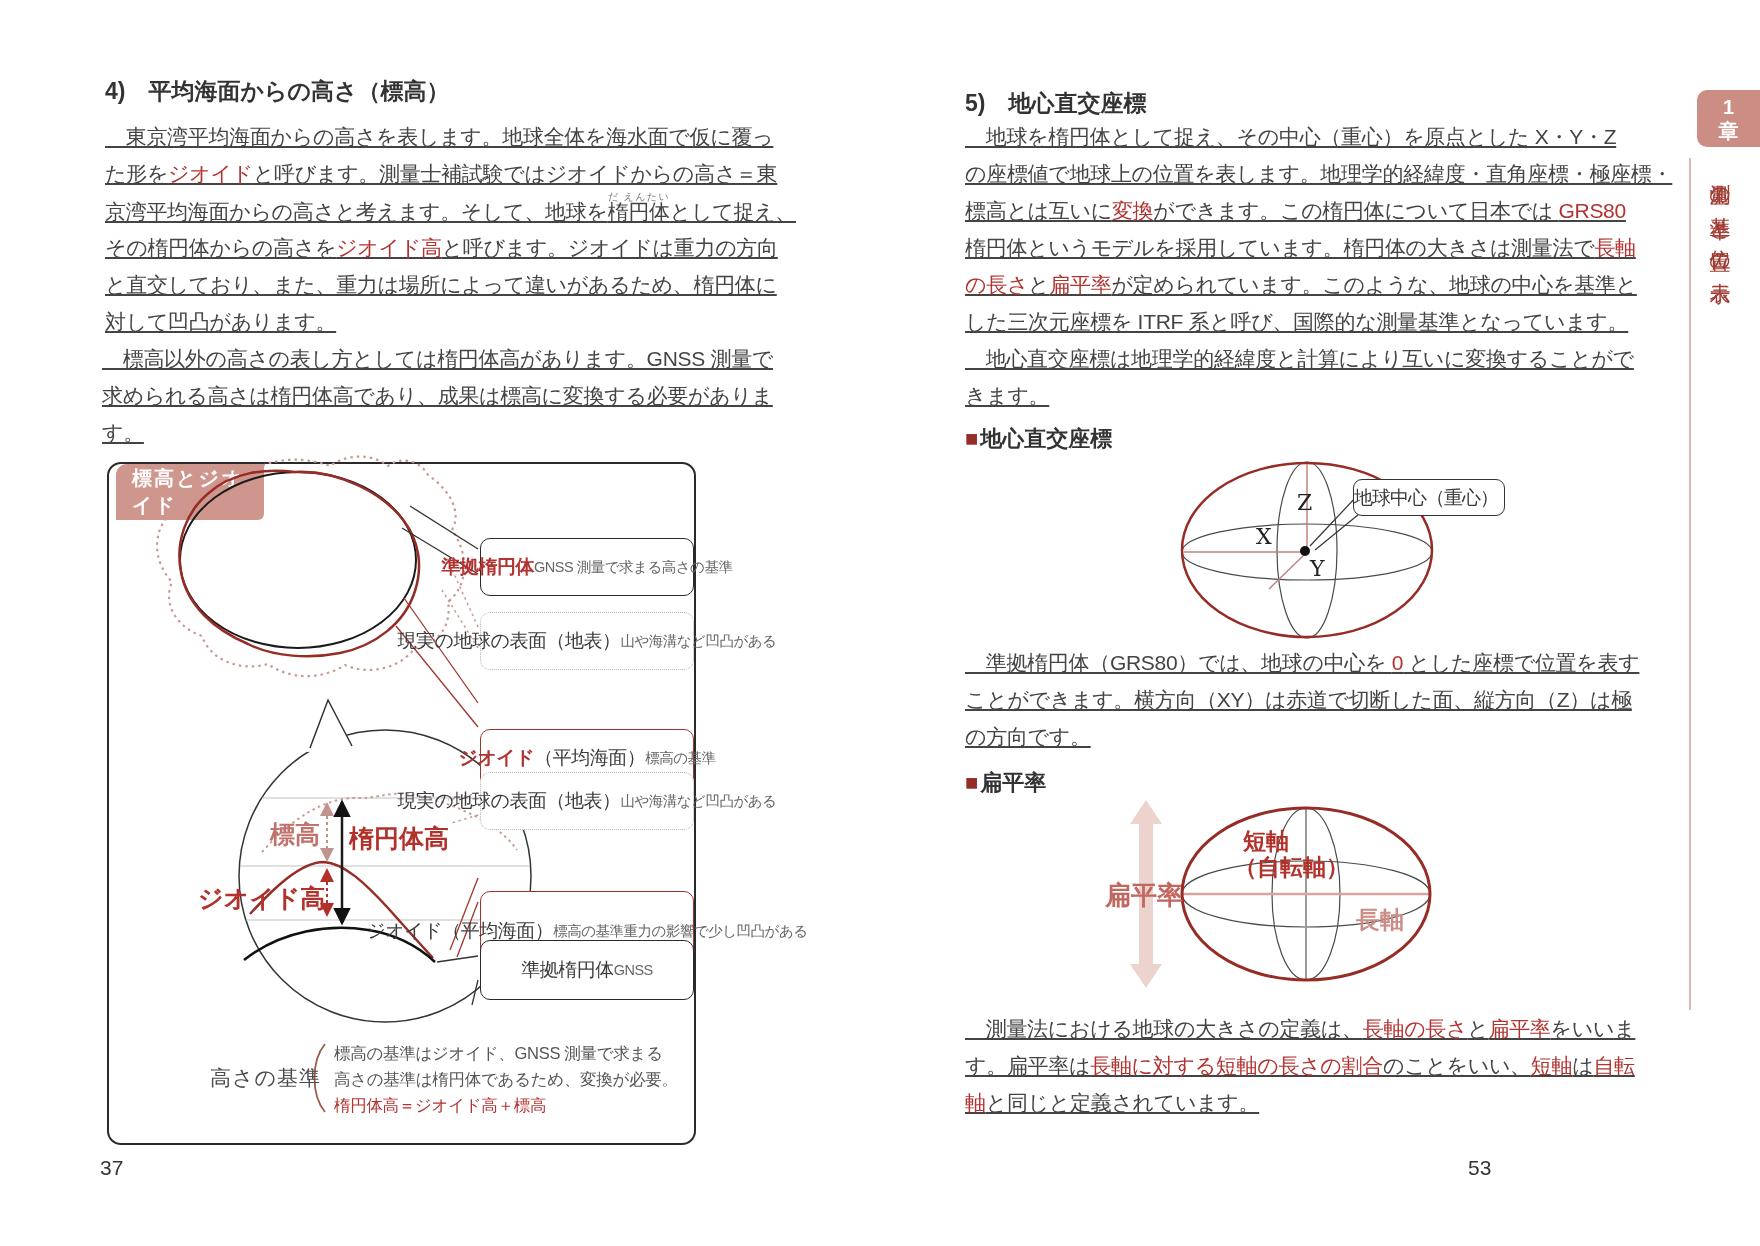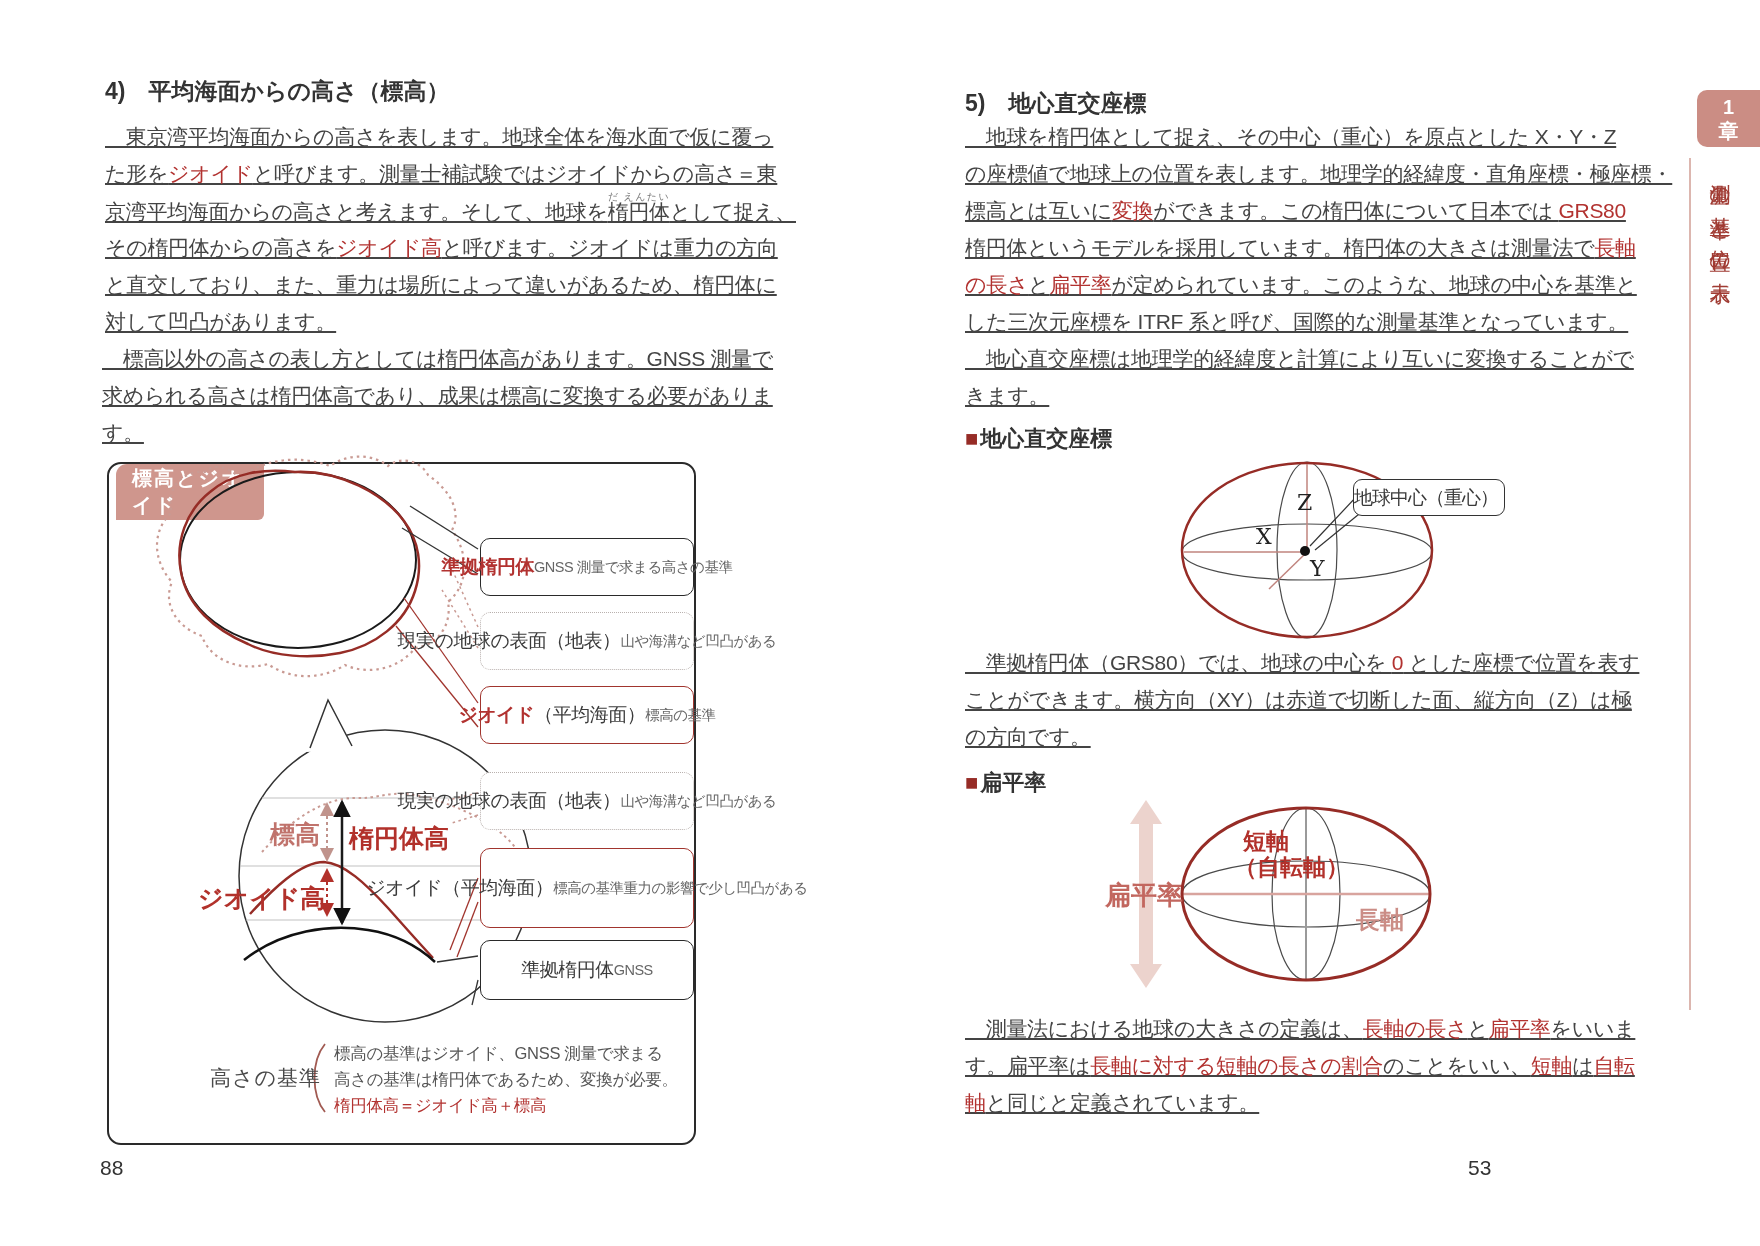--- a/index.html
+++ b/index.html
@@ -23,21 +23,21 @@
   .figbox{border:2.5px solid #2a2a2a;border-radius:14px;background:#ffffff;}
   .figtab{background:#cf968d;color:#ffffff;font-weight:bold;font-size:20px;
           border-radius:11px 0 6px 0;display:flex;align-items:center;padding-left:16px;
           letter-spacing:2px;}
   .callout{background:#ffffff;border-radius:10px;width:212px;display:flex;flex-direction:row;
            justify-content:center;align-items:center;text-align:center;z-index:5;}
   .callout .t{font-size:19px;letter-spacing:-0.5px;color:#3a3a3a;white-space:nowrap;line-height:24px;}
   .callout .t .seg-red{font-weight:bold;}
   .callout .s{font-size:14.5px;color:#666;white-space:nowrap;line-height:19px;letter-spacing:-0.5px;}
   .cb-black{border:1.8px solid #2a2a2a;}
-  .cb-red{border:1.8px solid #a1352e;}
+  .cb-red{border:1.8px solid #a1352e;margin-top:43px;}
   .cb-dot{border:1.8px dotted #b9b1ae;}
 
   .arrowlabel{font-size:25px;font-weight:bold;white-space:nowrap;z-index:4;}
   .al-pink{color:#c0736c;}
   .al-red{color:#b2312b;}
 
   .baselabel{font-size:21px;color:#4a4a4a;letter-spacing:1px;}
   .notes{font-size:16.5px;color:#555;letter-spacing:-0.3px;}
   .notes .nline{line-height:26px;height:26px;white-space:nowrap;}
 
@@ -202,21 +202,21 @@
   <div class="abs arrowlabel al-red" style="left:349px;top:822px;">楕円体高</div>
   <div class="abs arrowlabel al-red" style="left:198px;top:882px;">ジオイド高</div>
 
   <div class="abs baselabel" style="left:210px;top:1064px;">高さの基準</div>
   <div class="abs notes" style="left:334px;top:1040px;">
     <div class="nline"><span>標高の基準はジオイド、GNSS 測量で求まる</span></div>
     <div class="nline"><span>高さの基準は楕円体であるため、変換が必要。</span></div>
     <div class="nline"><span class="seg-red">楕円体高＝ジオイド高＋標高</span></div>
   </div>
 
-  <div class="abs pagenum" style="left:100px;top:1156px;">88</div>
+  <div class="abs pagenum" style="left:100px;top:1156px;">37</div>
 
   <div class="abs heading" style="left:965px;top:88px;">5)　地心直交座標</div>
 
   <div class="abs para" style="left:965px;top:118px;width:640px;">
     <div class="bodyline"><span>　地球を楕円体として捉え、その中心（重心）を原点とした X・Y・Z</span></div>
     <div class="bodyline"><span>の座標値で地球上の位置を表します。地理学的経緯度・直角座標・極座標・</span></div>
     <div class="bodyline"><span>標高とは互いに</span><span class="seg-red">変換</span><span>ができます。この楕円体について日本では </span><span class="seg-red">GRS80</span></div>
     <div class="bodyline"><span>楕円体というモデルを採用しています。楕円体の大きさは測量法で</span><span class="seg-red">長軸</span></div>
     <div class="bodyline"><span class="seg-red">の長さ</span><span>と</span><span class="seg-red">扁平率</span><span>が定められています。このような、地球の中心を基準と</span></div>
     <div class="bodyline"><span>した三次元座標を ITRF 系と呼び、国際的な測量基準となっています。</span></div>

